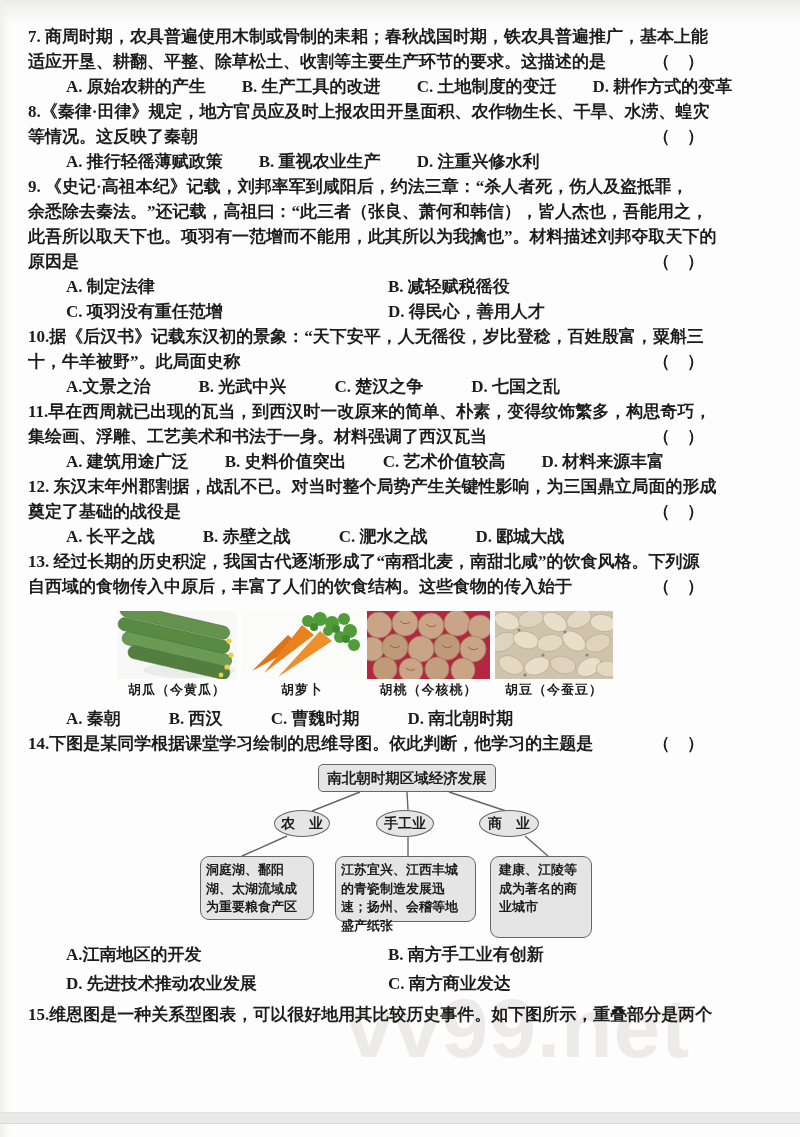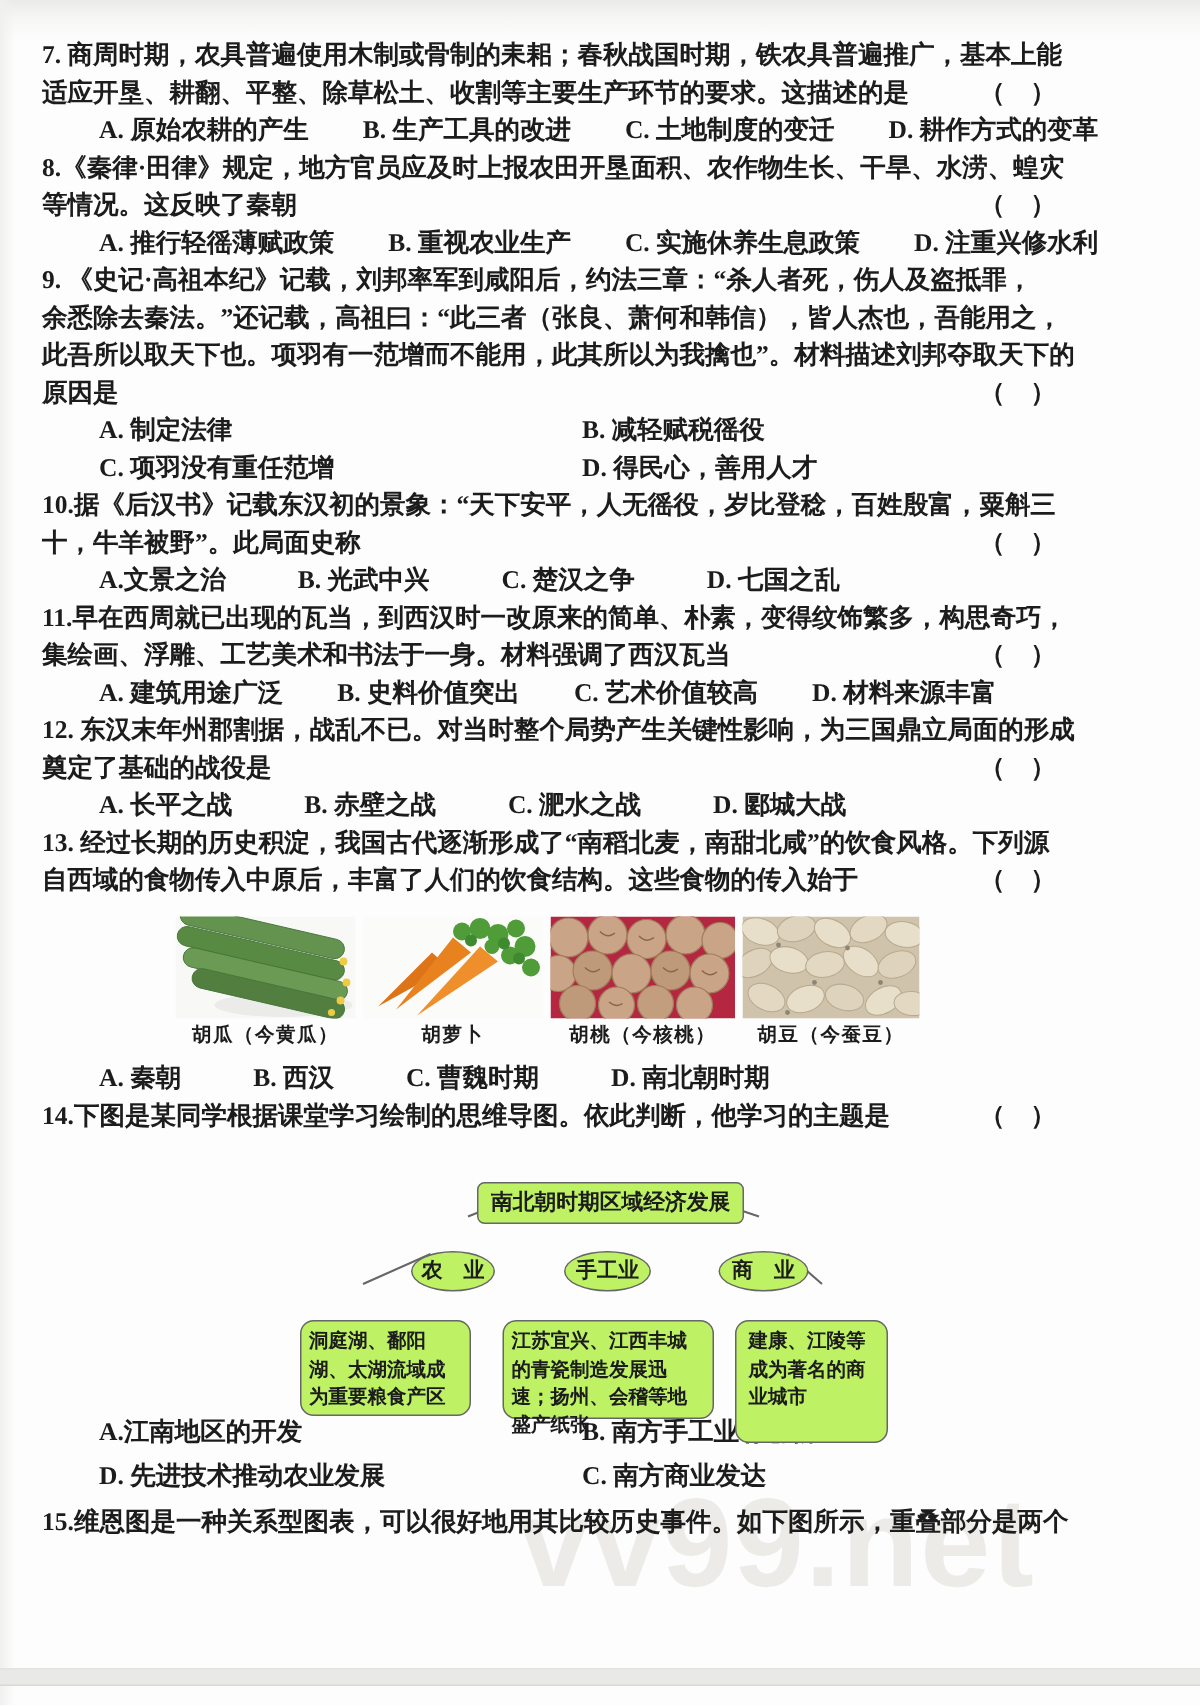--- a/index.html
+++ b/index.html
@@ -23,22 +23,22 @@
   .opt-row2{display:flex;padding-left:38px;white-space:nowrap;}
   .opt-row2 .opt:first-child{width:322px;}
   .tall{line-height:29px;}
   .food-row{display:flex;gap:5px;margin:12px 0 4px 89px;}
   .food-row figure{margin:0;text-align:center;}
   .food-row figcaption{font-size:13px;font-weight:600;margin-top:2px;letter-spacing:1px;line-height:17px;}
   svg.photo{display:block;}
   .q13-opts{margin-top:8px;}
   .mindmap{position:relative;height:172px;margin-top:8px;}
   .mm-lines{position:absolute;left:0;top:0;}
-  .mm-node{position:absolute;border:1.5px solid #666;background:#bef264;box-sizing:border-box;
-        display:flex;align-items:center;justify-content:center;text-align:center;margin-top:24px;}
+  .mm-node{position:absolute;border:1.5px solid #666;background:#e5e5e5;box-sizing:border-box;
+        display:flex;align-items:center;justify-content:center;text-align:center;}
   .mm-root{left:290px;top:0;width:178px;height:28px;border-radius:5px;font-size:14.5px;white-space:nowrap;}
   .mm-oval{top:46px;height:27px;border-radius:50%;font-size:14px;white-space:nowrap;}
   #ov1{left:246px;width:56px;}
   #ov2{left:348px;width:58px;}
   #ov3{left:451px;width:60px;}
   .mm-box{top:92px;border-radius:9px;font-size:13px;line-height:18.5px;padding:4px 5px;
         display:block;white-space:normal;text-align:left;}
   #bx1{left:172px;width:114px;height:64px;}
   #bx2{left:307px;width:141px;height:66px;}
   #bx3{left:462px;width:102px;height:82px;padding:4px 8px;}
@@ -72,21 +72,20 @@
 
     <section>
       <p class="line">8.《秦律·田律》规定，地方官员应及时上报农田开垦面积、农作物生长、干旱、水涝、蝗灾</p>
       <p class="line">
         <span>等情况。这反映了秦朝</span>
         <span class="paren">（　）</span>
       </p>
       <div class="opt-row">
         <span class="opt">A. 推行轻徭薄赋政策</span>
         <span class="opt">B. 重视农业生产</span>
-        <span class="opt">C. 实施休养生息政策</span>
         <span class="opt">D. 注重兴修水利</span>
       </div>
     </section>
 
     <section>
       <p class="line">9. 《史记·高祖本纪》记载，刘邦率军到咸阳后，约法三章：“杀人者死，伤人及盗抵罪，</p>
       <p class="line">余悉除去秦法。”还记载，高祖曰：“此三者（张良、萧何和韩信），皆人杰也，吾能用之，</p>
       <p class="line">此吾所以取天下也。项羽有一范增而不能用，此其所以为我擒也”。材料描述刘邦夺取天下的</p>
       <p class="line">
         <span>原因是</span>

